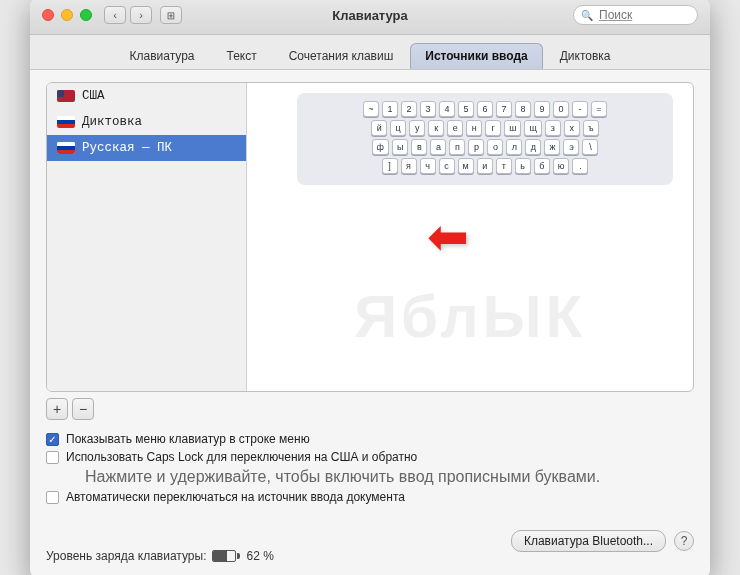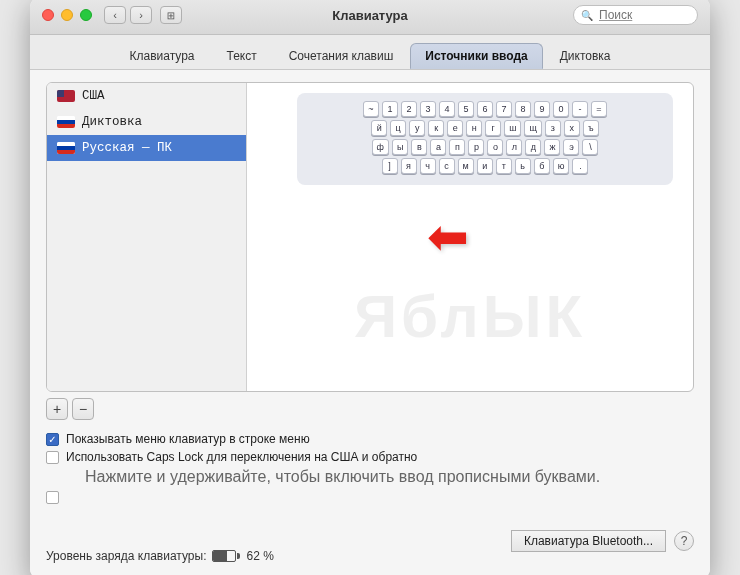--- a/index.html
+++ b/index.html
@@ -337,21 +337,21 @@
       margin-left: 1px;
     }
     .status-buttons {
       display: flex;
       gap: 8px;
       align-items: center;
     }
     .bt-button {
       background: linear-gradient(to bottom, #f5f5f5, #e5e5e5);
       border: 1px solid #b0b0b0;
-      border-radius: 0;
+      border-radius: 10px;
       padding: 3px 12px;
       font-size: 12px;
       color: #222;
       cursor: pointer;
     }
     .help-btn {
       width: 20px;
       height: 20px;
       border: 1.5px solid #b0b0b0;
       border-radius: 50%;
@@ -500,20 +500,21 @@
       </div>
       <div class="option-row">
         <div class="checkbox"></div>
         <span>Использовать Caps Lock для переключения на США и обратно</span>
       </div>
       <div class="option-row sub">
         <span>Нажмите и удерживайте, чтобы включить ввод прописными буквами.</span>
       </div>
       <div class="option-row">
         <div class="checkbox"></div>
+        <span>Автоматически переключаться на источник ввода документа</span>
       </div>
     </div>
 
     <div class="status-bar">
       <div class="battery-info">
         <span>Уровень заряда клавиатуры:</span>
         <div class="battery-icon">
           <div class="battery-body">
             <div class="battery-fill"></div>
           </div>

